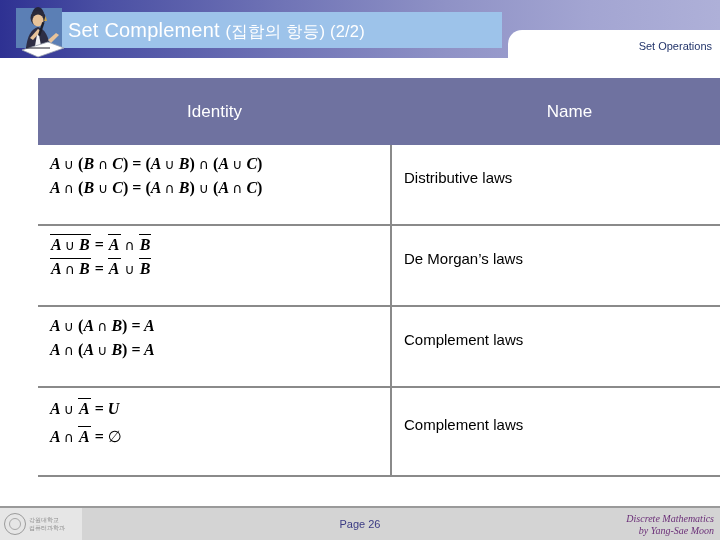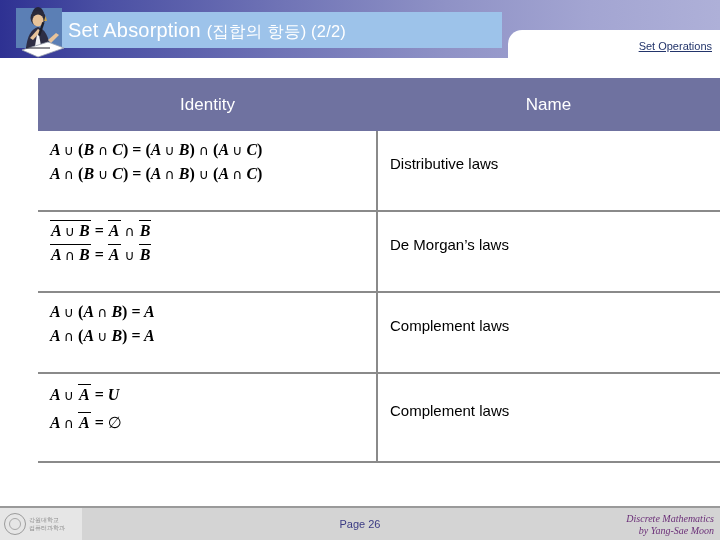--- a/index.html
+++ b/index.html
@@ -73,41 +73,40 @@
     border-top-left-radius: 14px;
     z-index: 4;
   }
   .tab-label {
     position: absolute;
     right: 8px; top: 40px;
     z-index: 7;
     color: #23356b;
     font-size: 11px;
     white-space: nowrap;
-    text-decoration: underline;
   }
 
   
   .ident-table {
     position: absolute;
     left: 38px; top: 78px;
     width: 646px;
     border-collapse: collapse;
     table-layout: fixed;
   }
   .ident-table th {
     background: #6f72a0;
     color: #ffffff;
     font-weight: normal;
     font-size: 17px;
     height: 35px;
     vertical-align: middle;
     text-align: center;
     border: none;
-    padding: 9px;
+    padding: 16px;
   }
   .th-identity { width: 321px; border-right: 2px solid #ffffff; }
   .th-name     { width: 325px; }
 
   .ident-table td {
     border-bottom: 2px solid #8a8a8a;
     padding: 0;
     vertical-align: middle;
   }
   .ident-table tr.row td.cell-identity {
@@ -231,21 +230,21 @@
     <polygon points="14,46 40,38 56,44 30,53" fill="#ffffff" stroke="#9aa2b0" stroke-width="0.8"></polygon>
     <path d="M22 34 l8 -9 l3 2 l-8 9 Z" fill="#e8c39a"></path>
     <rect x="32" y="18" width="2.4" height="14" transform="rotate(18 33 25)" fill="#1d1d28"></rect>
     <path d="M36 17 l1.5 -5 l1.6 5 Z" fill="#c8a24a"></path>
     <path d="M40 36 l8 -7 l3 2 l-8 8 Z" fill="#e8c39a"></path>
     <line x1="18" y1="44" x2="42" y2="44" stroke="#1d1d28" stroke-width="1"></line>
   </svg>
 </div>
 
 <div class="title-text">
-  <span>Set Absorption</span>
+  <span>Set Complement</span>
   <span class="sub">(집합의 항등) (2/2)</span>
 </div>
 
 <div class="tab-plate"></div>
 <div class="tab-label">Set Operations</div>
 
 <table class="ident-table">
   <thead>
     <tr>
       <th class="th-identity">Identity</th>

